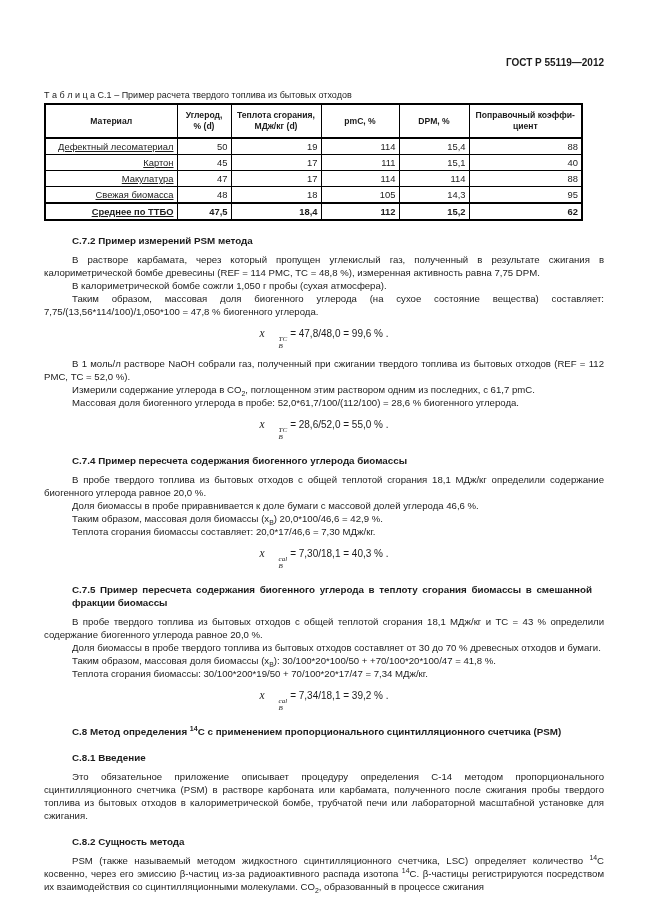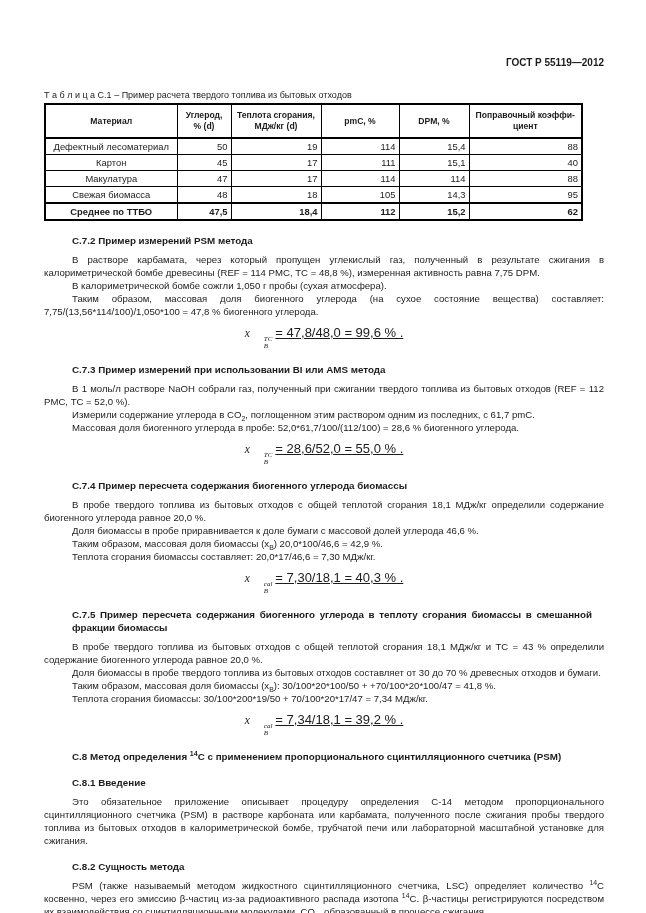--- a/index.html
+++ b/index.html
@@ -8,30 +8,30 @@
     font-family:"Liberation Sans", sans-serif; color:#1c1c1c;
     box-sizing:border-box; padding:57px 42px 0 44px; position:relative;
     overflow:hidden;
   }
   .running-header { text-align:right; font-weight:bold; font-size:10px; margin-bottom:22px; }
   .caption { font-size:9px; margin:0 0 3px 0; }
   table.c1 { border-collapse:collapse; border:2px solid #000; width:538px; font-size:9px; table-layout:fixed; }
   table.c1 th, table.c1 td { border:1px solid #000; padding:1px 3px; line-height:11px; vertical-align:middle; }
   table.c1 thead th { border-bottom:2px solid #000; font-weight:bold; text-align:center; white-space:pre-line; font-size:8.6px; height:30px; }
   table.c1 td { text-align:right; font-size:9.4px; height:13px; }
-  table.c1 td.left { text-align:center; }
+  table.c1 td.left { text-align:right;text-decoration:underline; }
   table.c1 tbody tr.total td { font-weight:bold; border-top:2px solid #000;margin-left:40px; }
   .sec-heading { font-weight:bold; font-size:9.8px; margin:13px 12px 6px 28px; text-align:justify; line-height:13px; }
   .para { font-size:9.6px; line-height:13px; text-align:justify; text-indent:28px; margin:0; }
   .formula { text-align:center; margin:5px 0 7px 0; }
   .f-var { font-family:"Liberation Serif", serif; font-style:italic; font-size:11.5px; }
   .f-ss { display:inline-flex; flex-direction:column; justify-content:center;
           font-family:"Liberation Serif", serif; font-style:italic;
           font-size:7px; line-height:7px; vertical-align:-4px; margin:0 3px 0 14px; text-align:left; }
-  .f-rhs { font-size:13px;text-decoration:underline; }
+  .f-rhs { font-size:10px; }
   sup, sub { font-size:0.72em; line-height:0; }
 </style>
 </head>
 <body>
 
 <div class="page">
 
   <div class="running-header">ГОСТ Р 55119—2012</div>
 
   <p class="caption"><span>Т а б л и ц а  С.1</span> <span>– Пример расчета твердого топлива из бытовых отходов</span></p>
@@ -107,21 +107,20 @@
     <p class="para">В растворе карбамата, через который пропущен углекислый газ, полученный в результате сжигания в калориметрической бомбе древесины (REF = 114 PMC, ТС = 48,8 %), измеренная активность равна 7,75 DPM.</p>
     <p class="para">В калориметрической бомбе сожгли 1,050 г пробы (сухая атмосфера).</p>
     <p class="para">Таким образом, массовая доля биогенного углерода (на сухое состояние вещества) составляет: 7,75/(13,56*114/100)/1,050*100 = 47,8 % биогенного углерода.</p>
     <div class="formula"><span class="f-var">x</span><span class="f-ss">
           <span>TC</span>
           <span>B</span>
         </span><span class="f-rhs">= 47,8/48,0 = 99,6 % .</span></div>
   </div>
 
   <div>
-    <div class="sec-heading">С.7.3 Пример измерений при использовании BI или AMS метода</div>
     <p class="para">В 1 моль/л растворе NaOH собрали газ, полученный при сжигании твердого топлива из бытовых отходов (REF = 112 PMC, ТС = 52,0 %).</p>
     <p class="para">Измерили содержание углерода в CO<sub>2</sub>, поглощенном этим раствором одним из последних, с 61,7 pmC.</p>
     <p class="para">Массовая доля биогенного углерода в пробе: 52,0*61,7/100/(112/100) = 28,6 % биогенного углерода.</p>
     <div class="formula"><span class="f-var">x</span><span class="f-ss">
           <span>TC</span>
           <span>B</span>
         </span><span class="f-rhs">= 28,6/52,0 = 55,0 % .</span></div>
   </div>
 
   <div>

